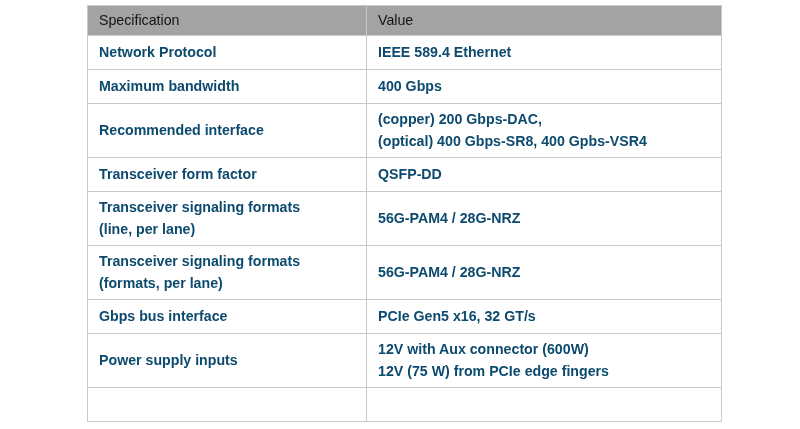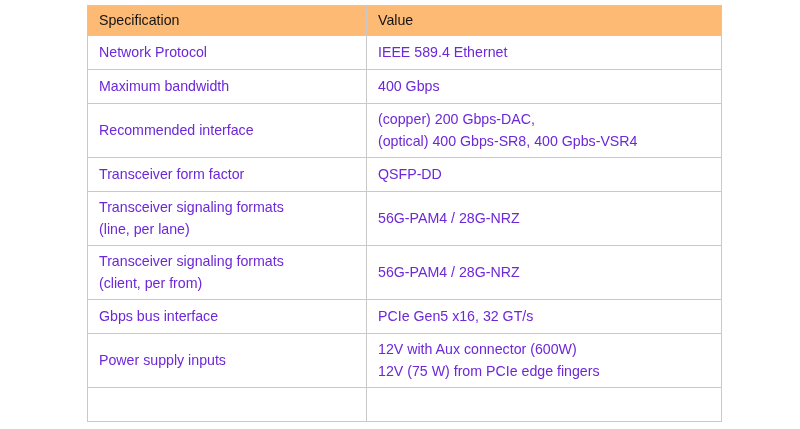--- a/index.html
+++ b/index.html
@@ -33,25 +33,25 @@
   .spec-table col.c-val  { width: 355px; }
 
   .spec-table th,
   .spec-table td {
     border: 1px solid #c9c9c9;
     padding: 0 11px;
     text-align: left;
     vertical-align: middle;
     font-size: 14.2px;
     line-height: 17px;
-    color: #6d28d9;
-    font-weight: 400;
+    color: #0c4a6e;
+    font-weight: 700;
   }
   .spec-table thead th {
-    background: #fdba74;
+    background: #a3a3a3;
     height: 29px;
     color: #141414;
     font-weight: 400;
   }
   .spec-table tbody tr.single td { height: 33px; }
   .spec-table tbody tr.double td { height: 53px; }
 
   .cell-line { display: block; white-space: nowrap; }
   .cell-line + .cell-line { margin-top: 5px; }
 </style>
@@ -109,21 +109,21 @@
             <span class="cell-line">Transceiver signaling formats</span>
             <span class="cell-line">(line, per lane)</span>
           </td>
           <td>
             <span class="cell-line">56G-PAM4 / 28G-NRZ</span>
           </td>
         </tr>
         <tr class="double">
           <td>
             <span class="cell-line">Transceiver signaling formats</span>
-            <span class="cell-line">(client, per from)</span>
+            <span class="cell-line">(formats, per lane)</span>
           </td>
           <td>
             <span class="cell-line">56G-PAM4 / 28G-NRZ</span>
           </td>
         </tr>
         <tr class="single">
           <td>
             <span class="cell-line">Gbps bus interface</span>
           </td>
           <td>

